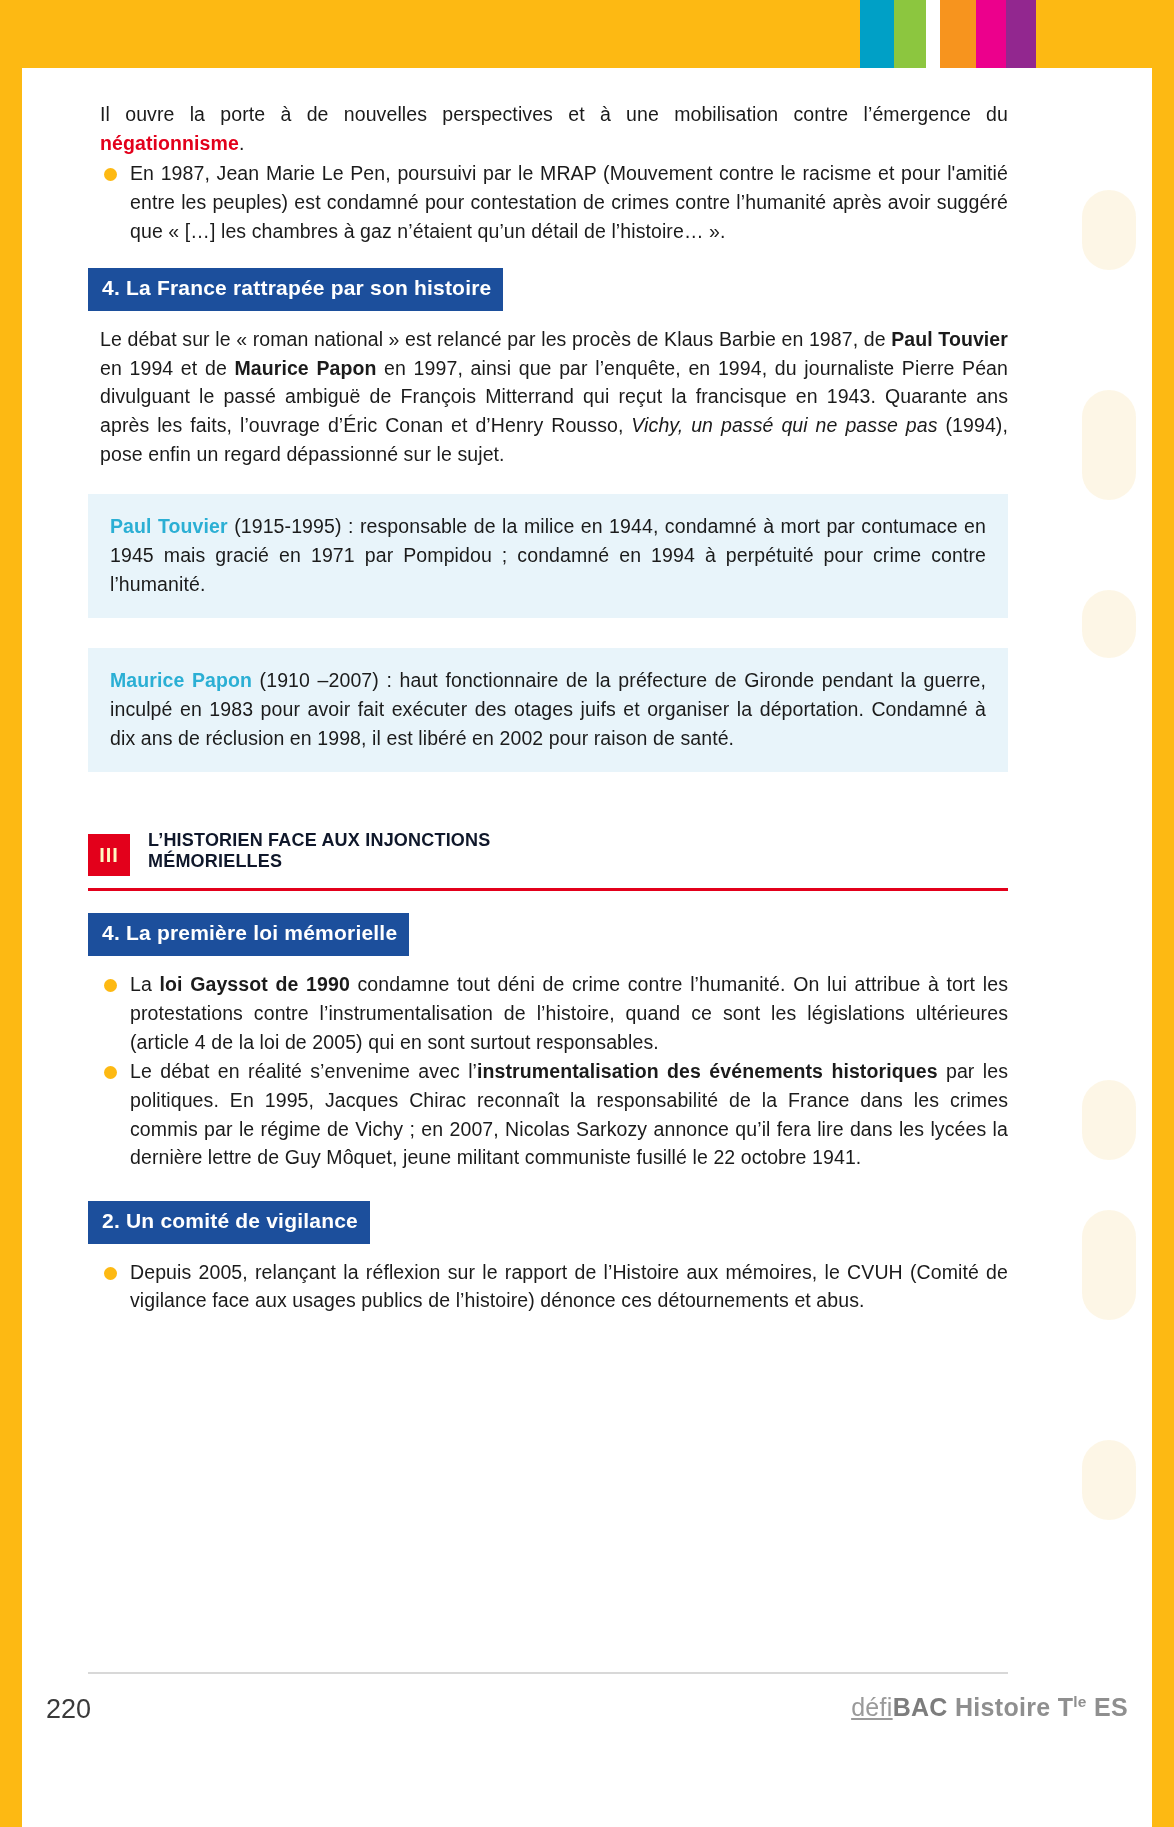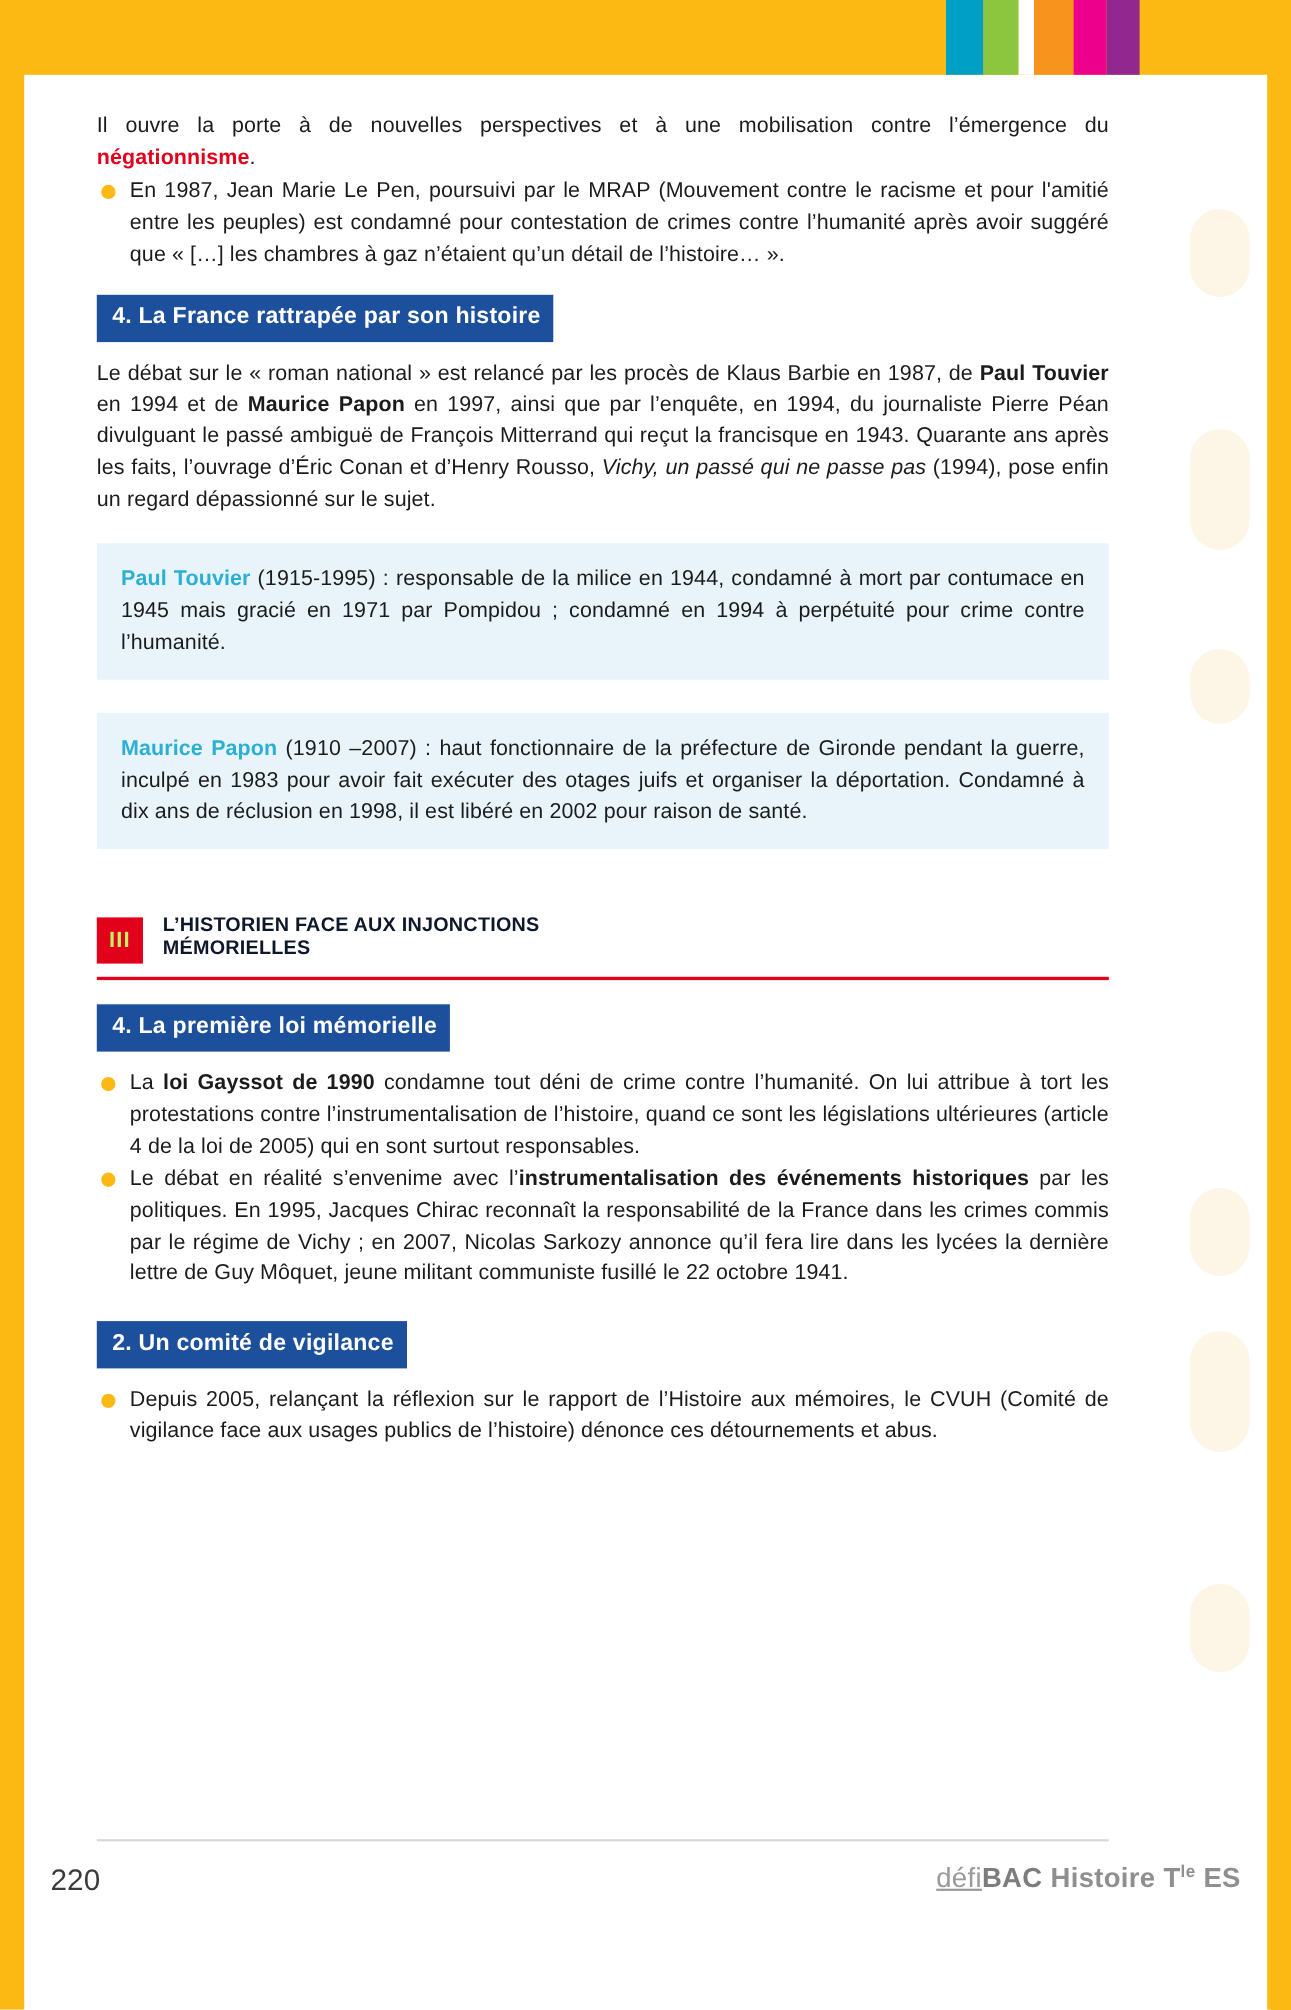--- a/index.html
+++ b/index.html
@@ -62,21 +62,21 @@
   .content {
     position: absolute;
     left: 88px;
     top: 100px;
     width: 920px;
     font-size: 19.5px;
     line-height: 1.47;
     color: #1b1b1b;
     letter-spacing: .1px;
   }
-  p { margin: 0 0 0 0; }
+  p { margin: 0 0 0 12px; }
   .para { margin-bottom: 2px; text-align: justify; }
 
   .bullet-para {
     position: relative;
     padding-left: 30px;
     margin-bottom: 1px;
     text-align: justify;
   }
   .bullet-dot {
     position: absolute;
@@ -121,21 +121,21 @@
   
   .bighead {
     display: flex;
     align-items: flex-start;
     margin: 58px 0 0 0;
   }
   .roman-box {
     width: 42px;
     height: 42px;
     background: #e3001b;
-    color: #bef264;
+    color: #fef9c3;
     font-weight: bold;
     font-size: 20px;
     display: flex;
     align-items: center;
     justify-content: center;
     flex: 0 0 auto;
     margin-top: 4px;
     letter-spacing: 1px;
   }
   .bighead-title {

